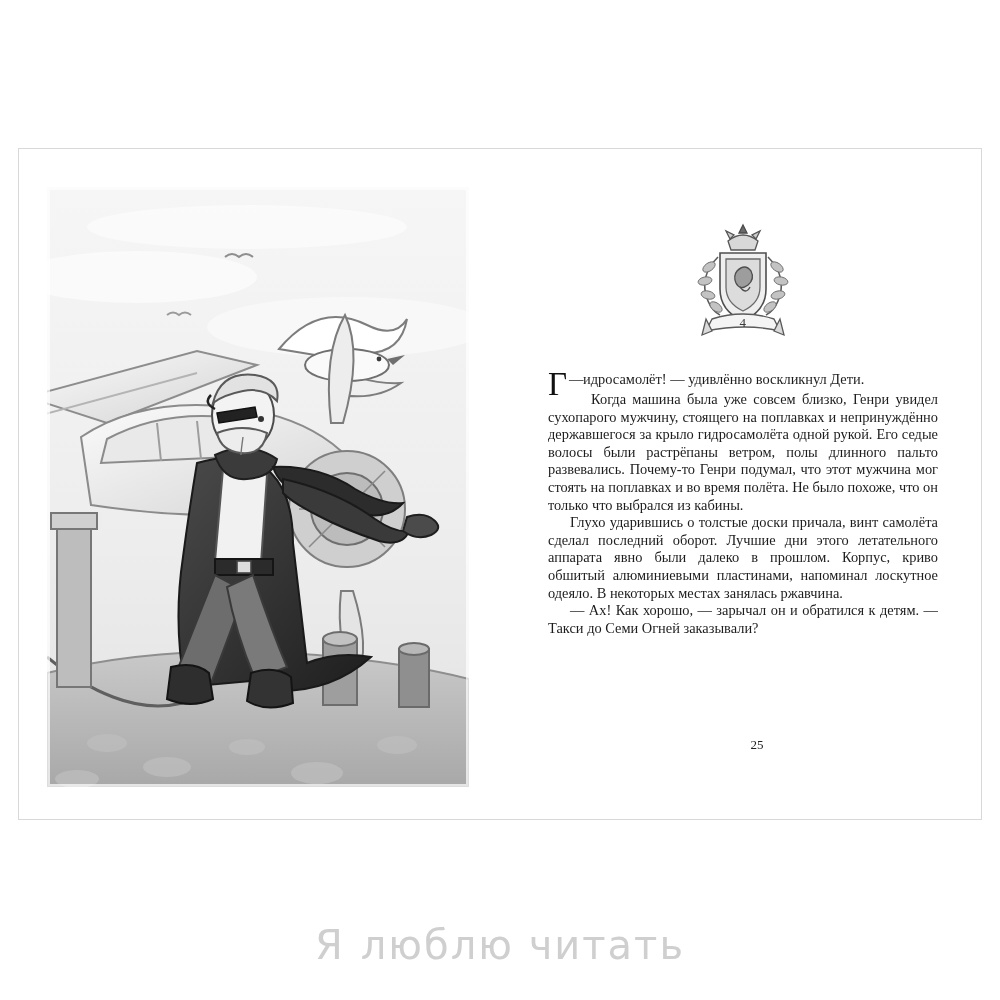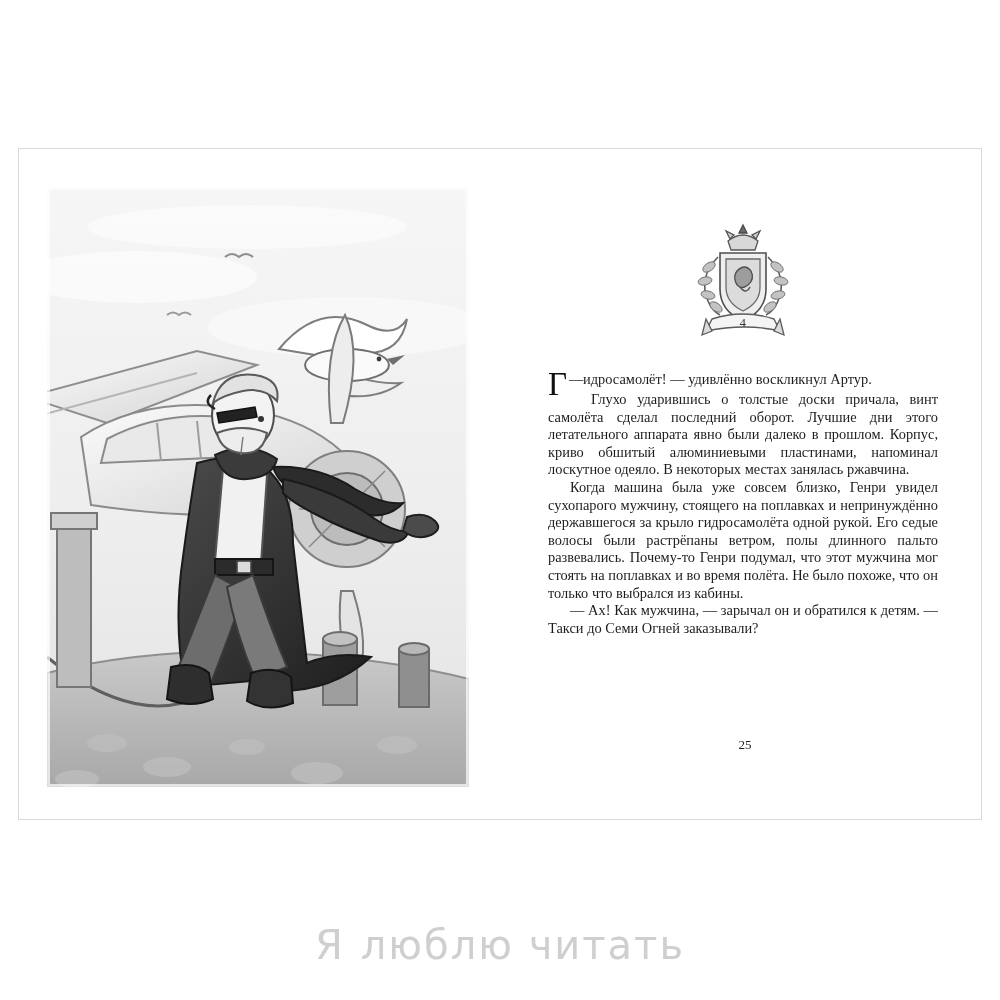--- a/index.html
+++ b/index.html
@@ -105,21 +105,21 @@
     font-size: 33px;
     line-height: 27px;
     padding: 0 2px 0 0;
     margin-top: 0px;
     font-family: "Liberation Serif", serif;
     color: #111;
   }
 
   .folio {
     position: absolute;
-    left: 4px;
+    left: 16px;
     top: 588px;
     width: 482px;
     text-align: center;
     font-size: 13px;
     color: #222;
   }
 
   
   .watermark {
     position: absolute;
@@ -293,25 +293,25 @@
           <path d="M44 100 q31 -10 62 0 l6 12 q-34 -8 -74 0 z" fill="#f4f4f4" stroke="#5a5a5a" stroke-width="1.4"></path>
           <path d="M38 100 l6 12 l-10 4 z" fill="#dadada" stroke="#5a5a5a"></path>
           <path d="M112 100 l-6 12 l10 4 z" fill="#dadada" stroke="#5a5a5a"></path>
         </g>
       </svg>
       <div class="chapter-number">4</div>
     </div>
 
     <div class="text-block">
       <p class="first drop-cap-line">
-        <span class="dash-lead">—</span><span class="drop-cap">Г</span><span>идросамолёт! — удивлённо воскликнул Артур.</span>
+        <span class="dash-lead">—</span><span class="drop-cap">Г</span><span>идросамолёт! — удивлённо воскликнул Дети.</span>
       </p>
+      <p>Когда машина была уже совсем близко, Генри увидел сухопарого мужчину, стоящего на поплавках и непринуждённо державшегося за крыло гидросамолёта одной рукой. Его седые волосы были растрёпаны ветром, полы длинного пальто развевались. Почему-то Генри подумал, что этот мужчина мог стоять на поплавках и во время полёта. Не было похоже, что он только что выбрался из кабины.</p>
       <p>Глухо ударившись о толстые доски причала, винт самолёта сделал последний оборот. Лучшие дни этого летательного аппарата явно были далеко в прошлом. Корпус, криво обшитый алюминиевыми пластинами, напоминал лоскутное одеяло. В некоторых местах занялась ржавчина.</p>
-      <p>Когда машина была уже совсем близко, Генри увидел сухопарого мужчину, стоящего на поплавках и непринуждённо державшегося за крыло гидросамолёта одной рукой. Его седые волосы были растрёпаны ветром, полы длинного пальто развевались. Почему-то Генри подумал, что этот мужчина мог стоять на поплавках и во время полёта. Не было похоже, что он только что выбрался из кабины.</p>
-      <p>— Ах! Как мужчина, — зарычал он и обратился к детям. — Такси до Семи Огней заказывали?</p>
+      <p>— Ах! Как хорошо, — зарычал он и обратился к детям. — Такси до Семи Огней заказывали?</p>
     </div>
 
     <div class="folio">25</div>
   </div>
 
 </div>
 
 <div class="watermark">
   <span>Я</span><span class="w-gap"></span><span>люблю читать</span>
 </div>

